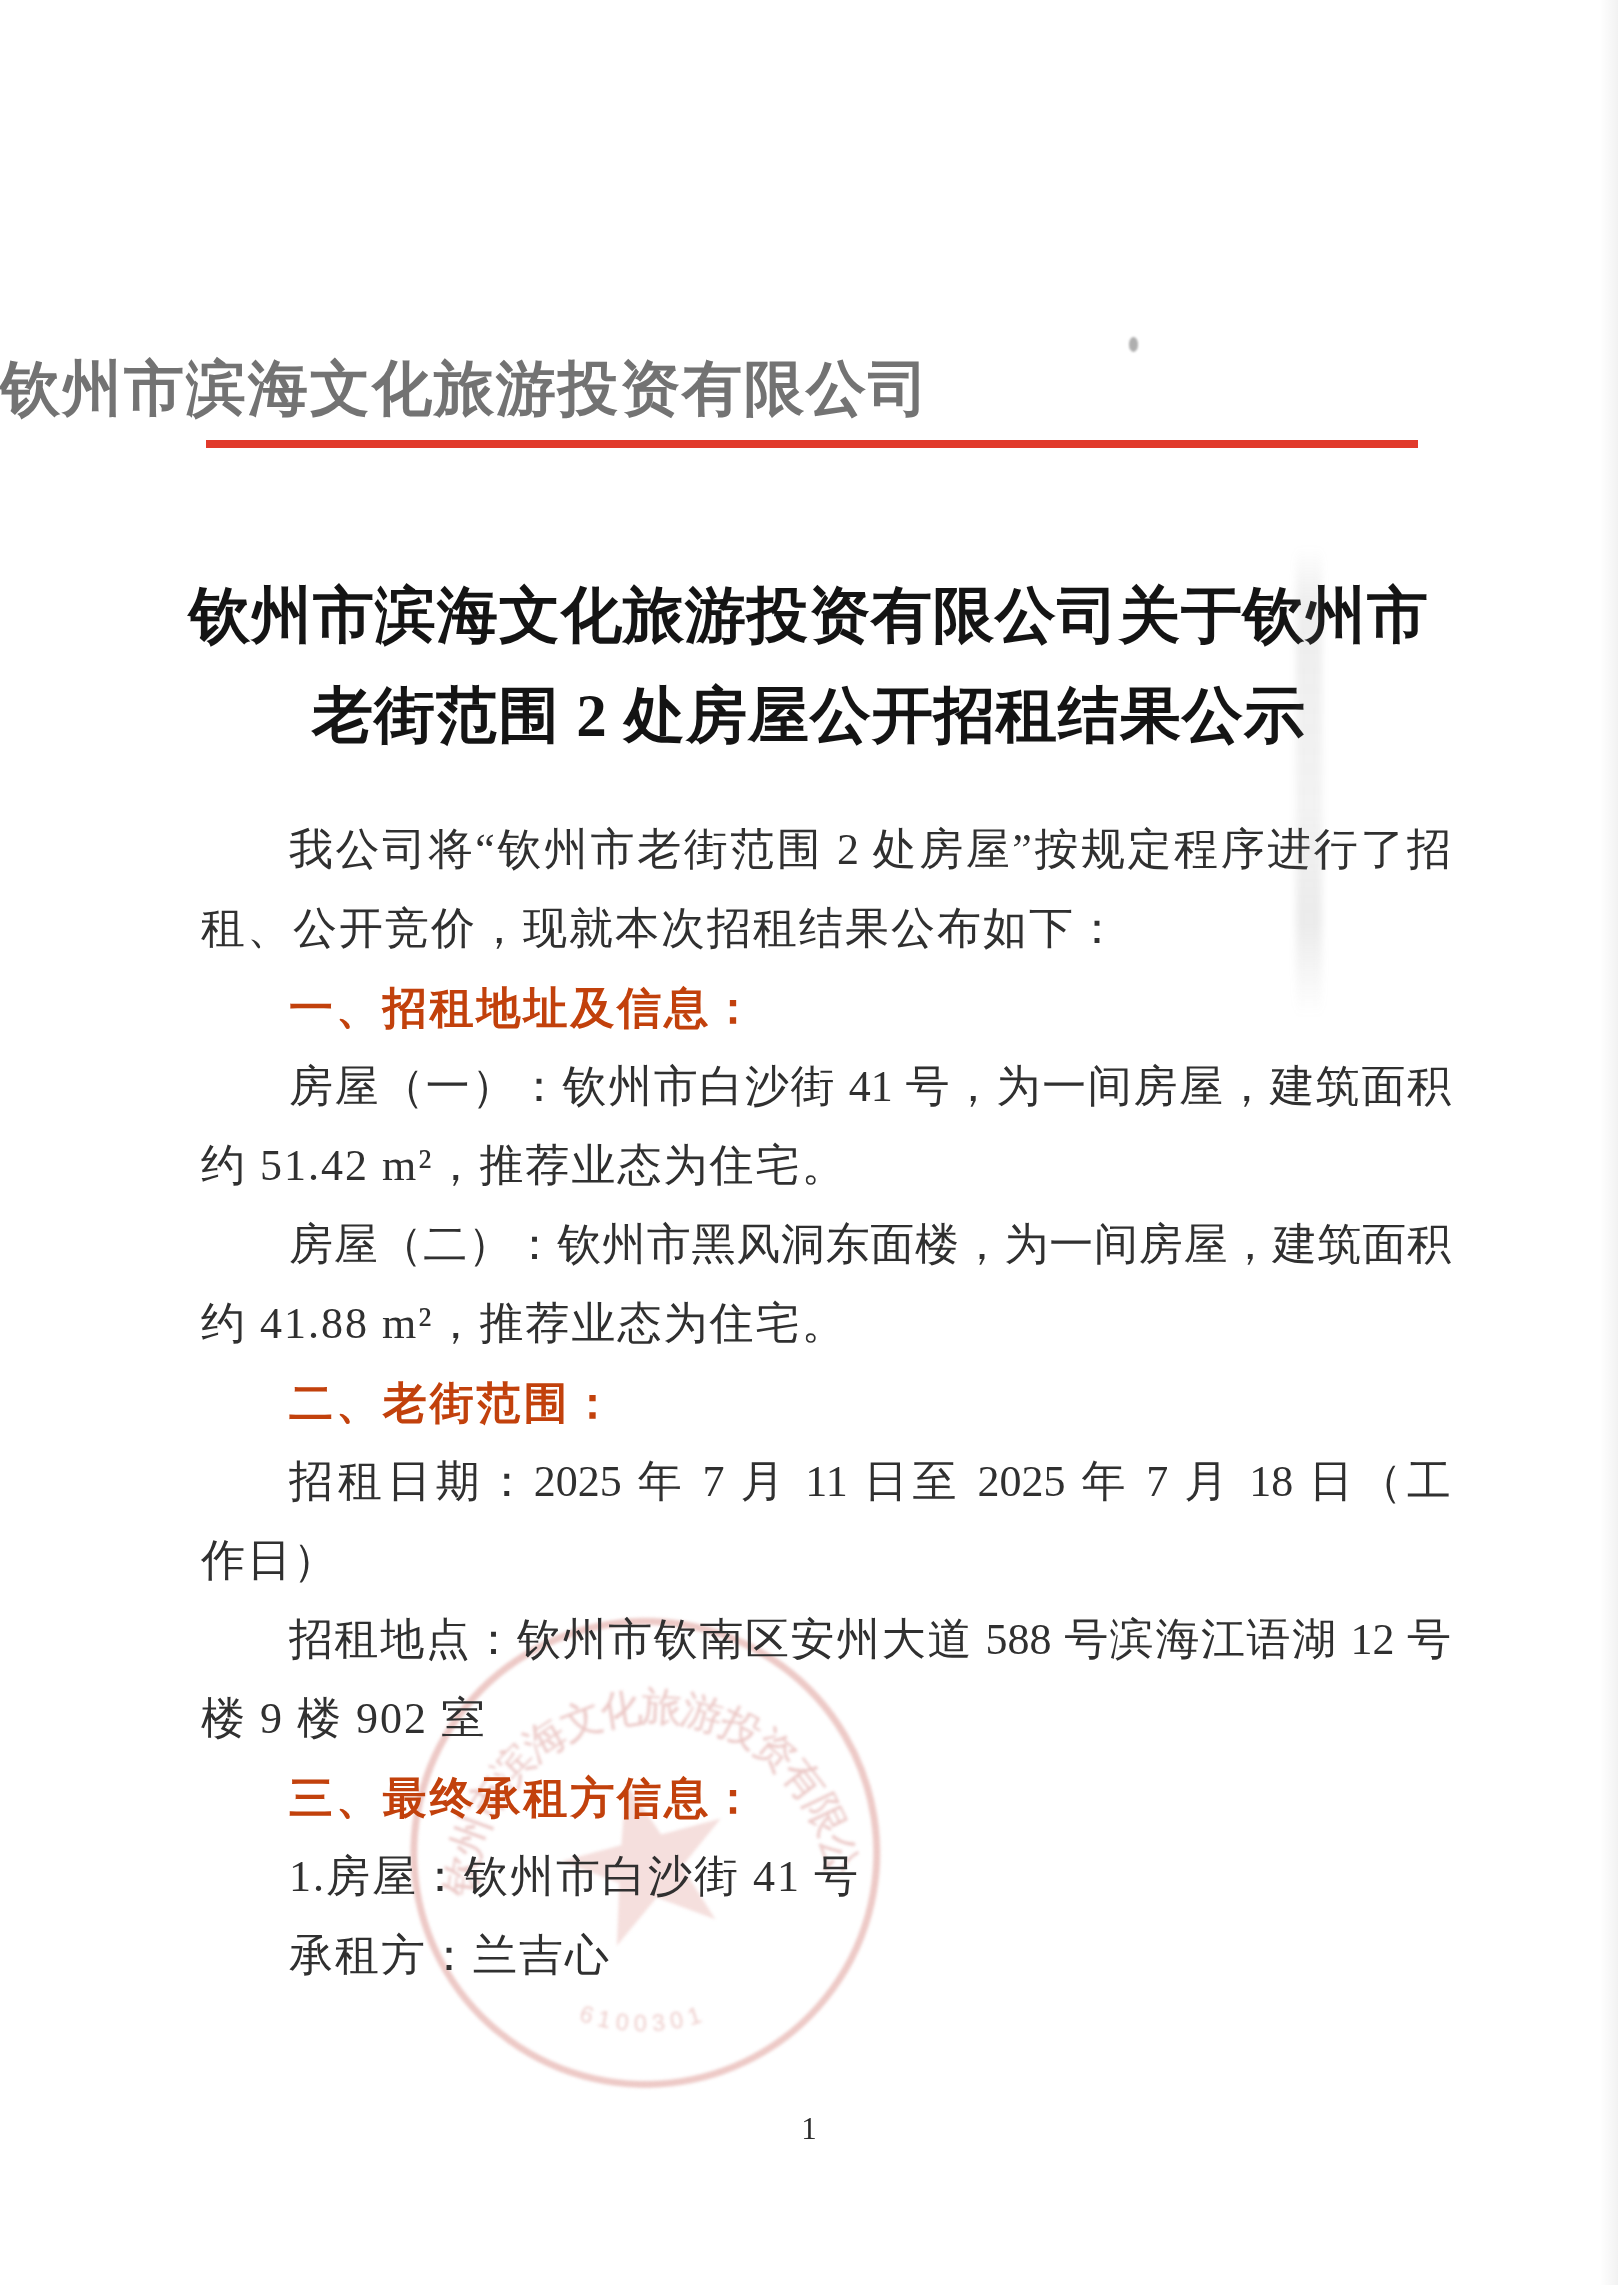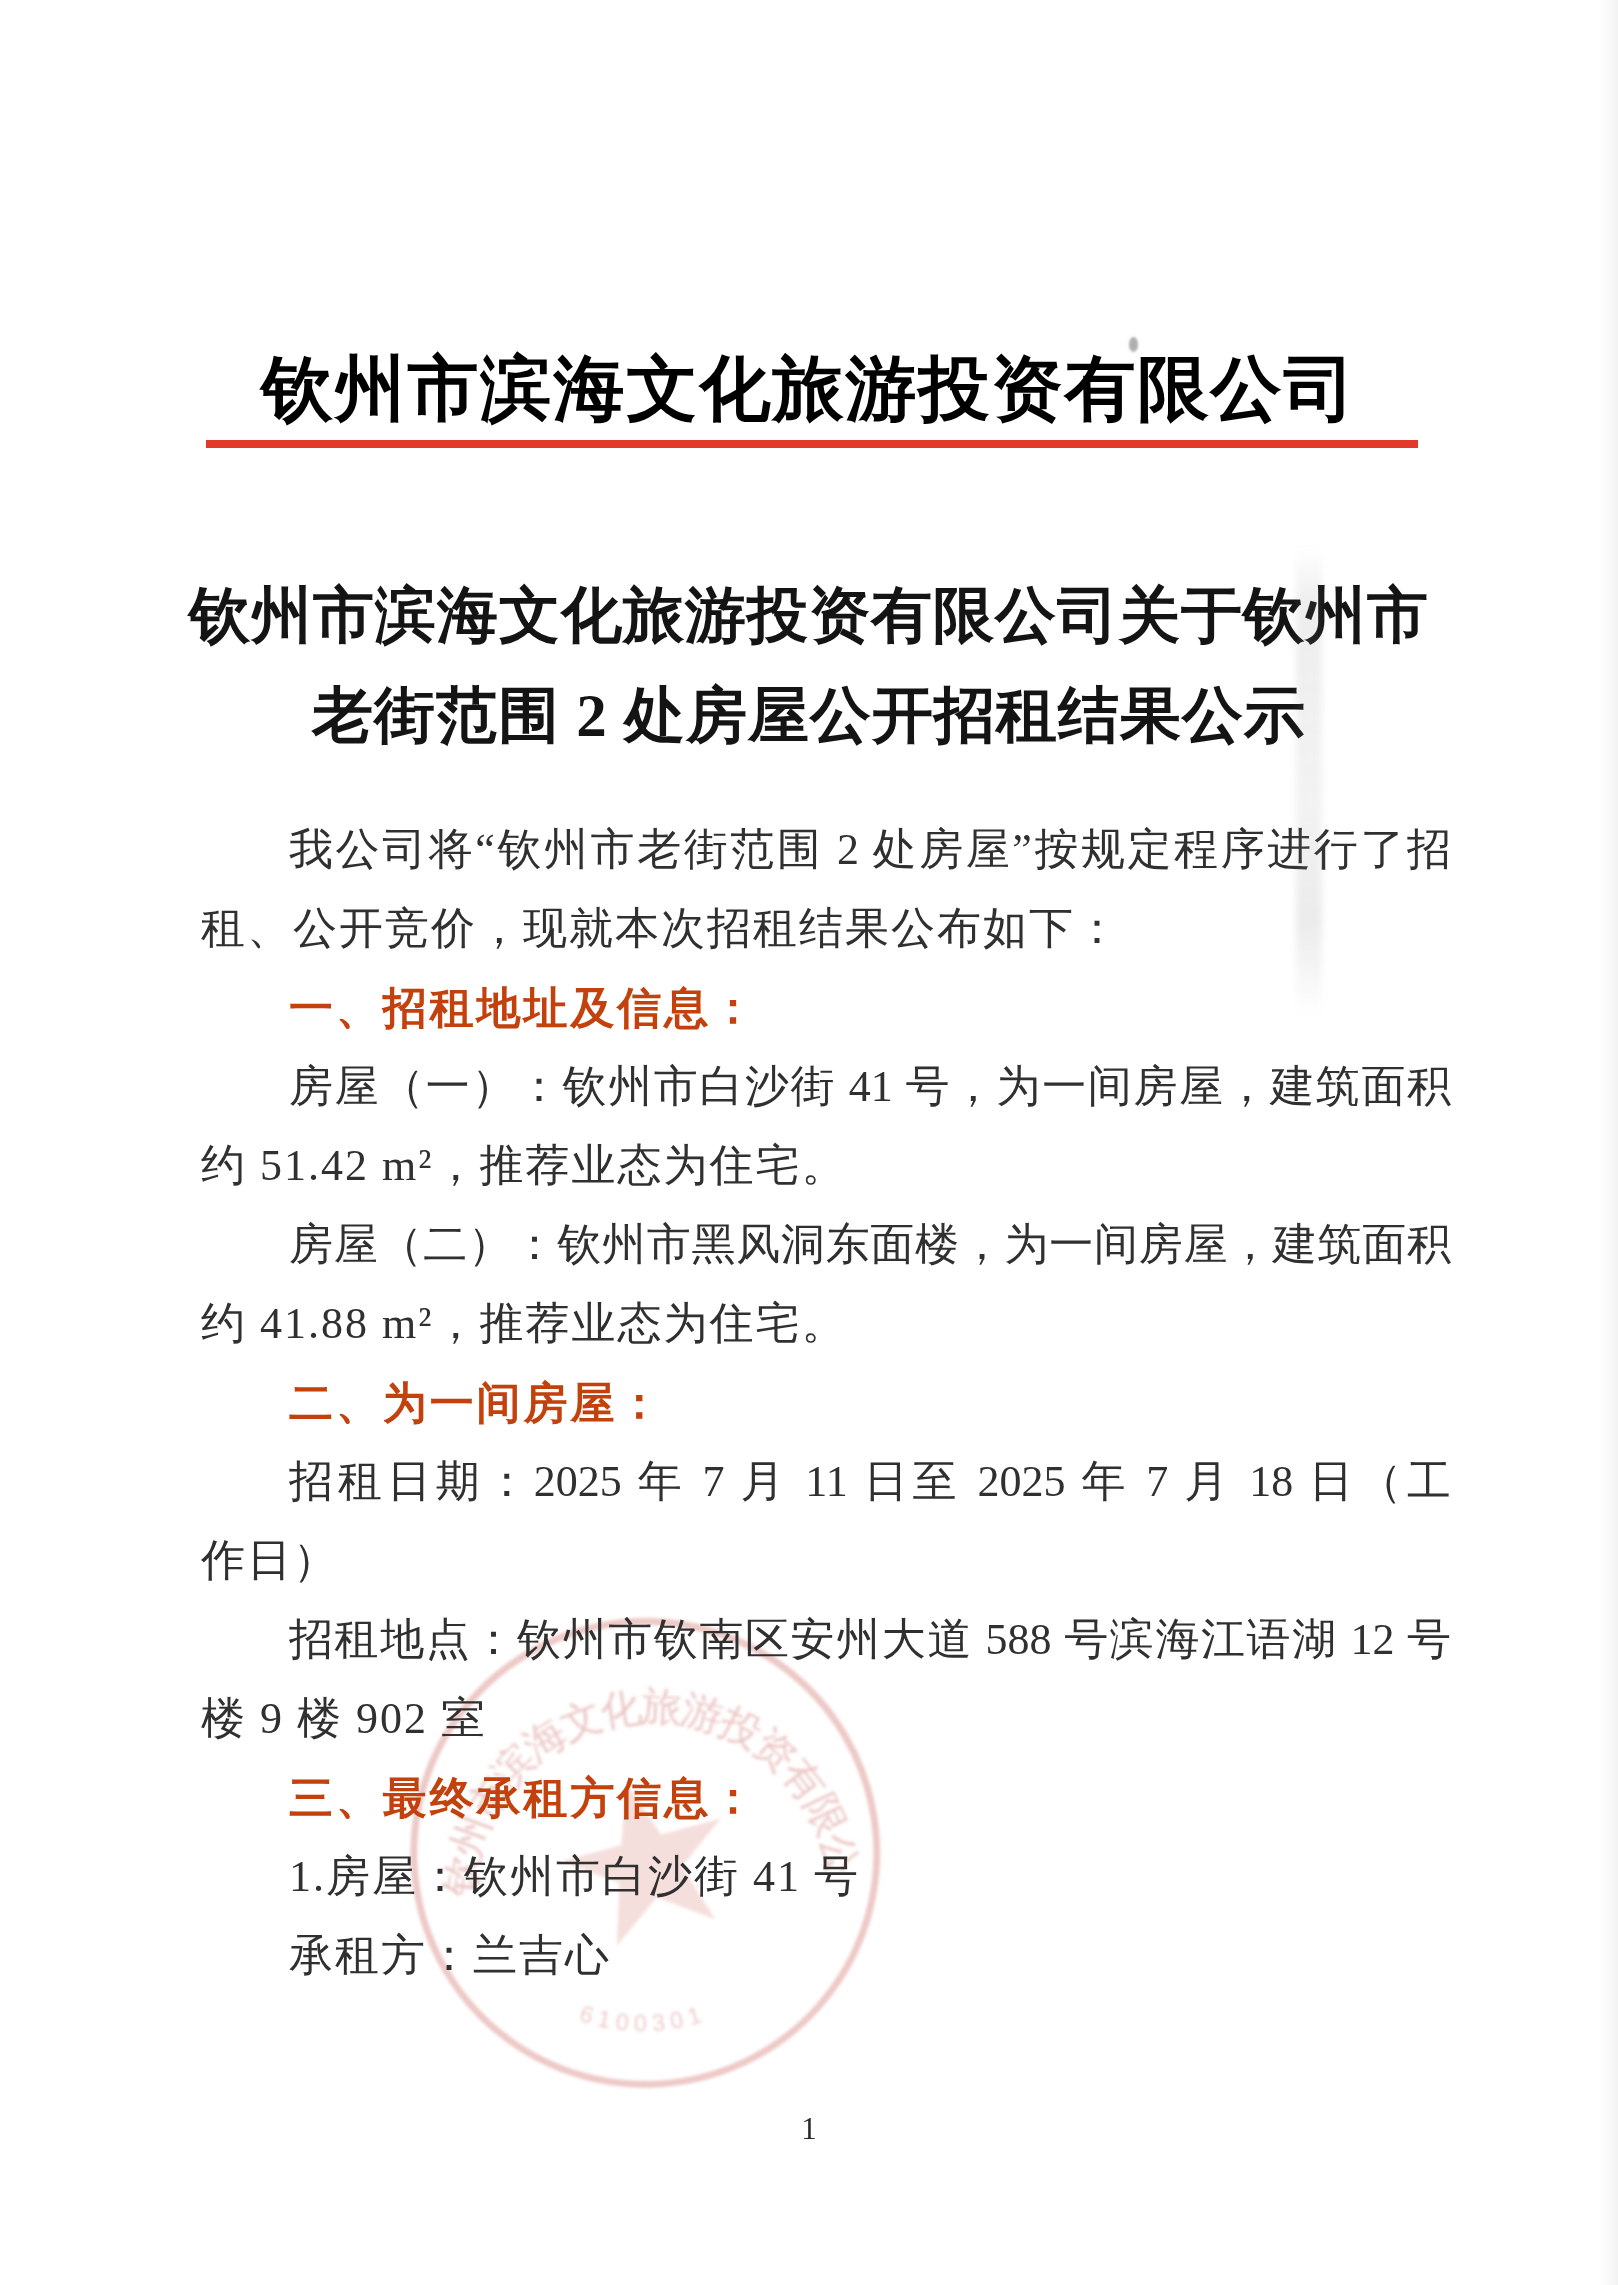--- a/index.html
+++ b/index.html
@@ -15,26 +15,25 @@
     overflow: hidden;
     font-family: "Liberation Serif", "DejaVu Serif", serif;
   }
 
   
   .letterhead {
     position: absolute;
     top: 345px;
     left: 0;
     width: 100%;
-    text-align: center;
-    font-size: 71px;
+    font-size: 60px;
     line-height: 88px;
     font-weight: 900;
     letter-spacing: 2px;
-    color: #000000;
+    color: #737373;
     font-family: "Liberation Serif", "DejaVu Serif", serif;
   }
   .letterhead-rule {
     position: absolute;
     top: 440px;
     left: 206px;
     width: 1212px;
     height: 7.8px;
     background: #e13a2b;
   }
@@ -175,21 +174,21 @@
   </svg>
 
   <div class="body-text">
     <div class="line indent justify">我公司将“钦州市老街范围 2 处房屋”按规定程序进行了招</div>
     <div class="line">租、公开竞价，现就本次招租结果公布如下：</div>
     <div class="line heading indent">一、招租地址及信息：</div>
     <div class="line indent justify">房屋（一）：钦州市白沙街 41 号，为一间房屋，建筑面积</div>
     <div class="line">约 51.42 m²，推荐业态为住宅。</div>
     <div class="line indent justify">房屋（二）：钦州市黑风洞东面楼，为一间房屋，建筑面积</div>
     <div class="line">约 41.88 m²，推荐业态为住宅。</div>
-    <div class="line heading indent">二、为一间房屋：</div>
+    <div class="line heading indent">二、老街范围：</div>
     <div class="line indent justify">招租日期：2025 年 7 月 11 日至 2025 年 7 月 18 日（工</div>
     <div class="line">作日）</div>
     <div class="line indent justify">招租地点：钦州市钦南区安州大道 588 号滨海江语湖 12 号</div>
     <div class="line">楼 9 楼 902 室</div>
     <div class="line heading indent">三、最终承租方信息：</div>
     <div class="line indent">1.房屋：钦州市白沙街 41 号</div>
     <div class="line indent">承租方：兰吉心</div>
   </div>
 
   <div class="page-number">1</div>

